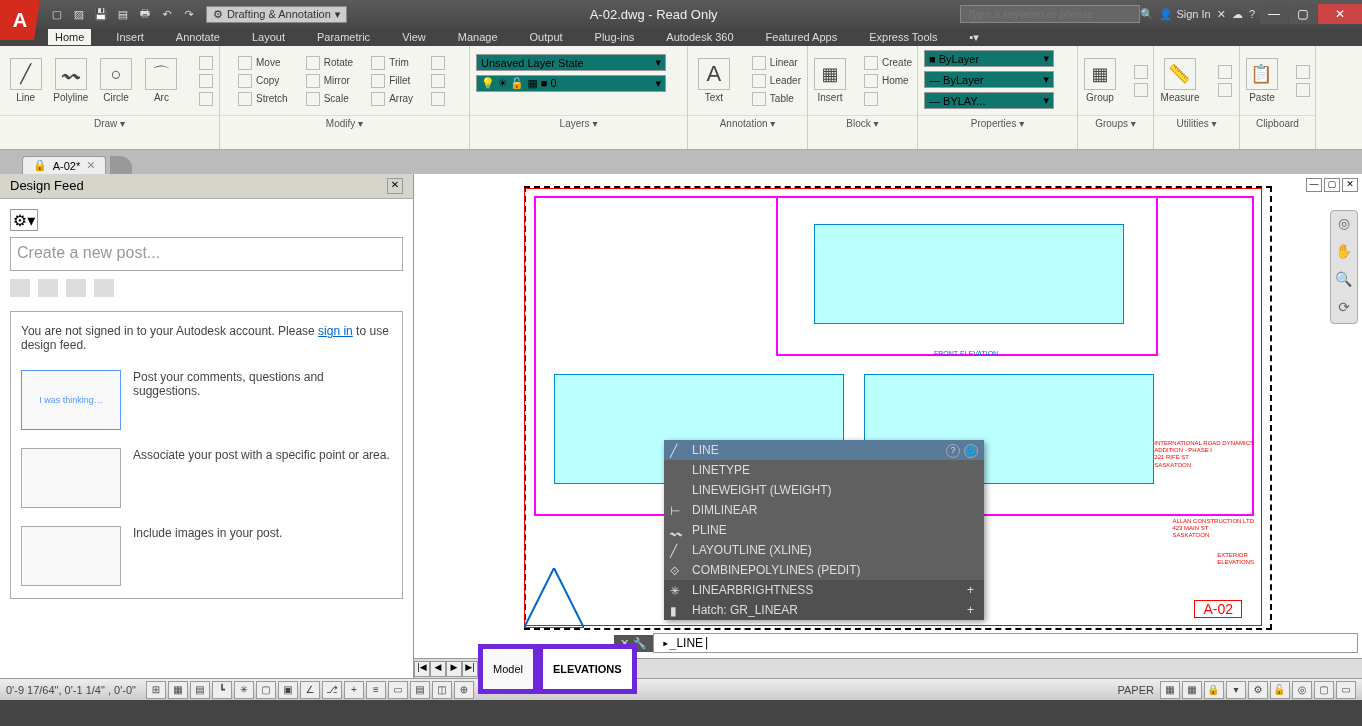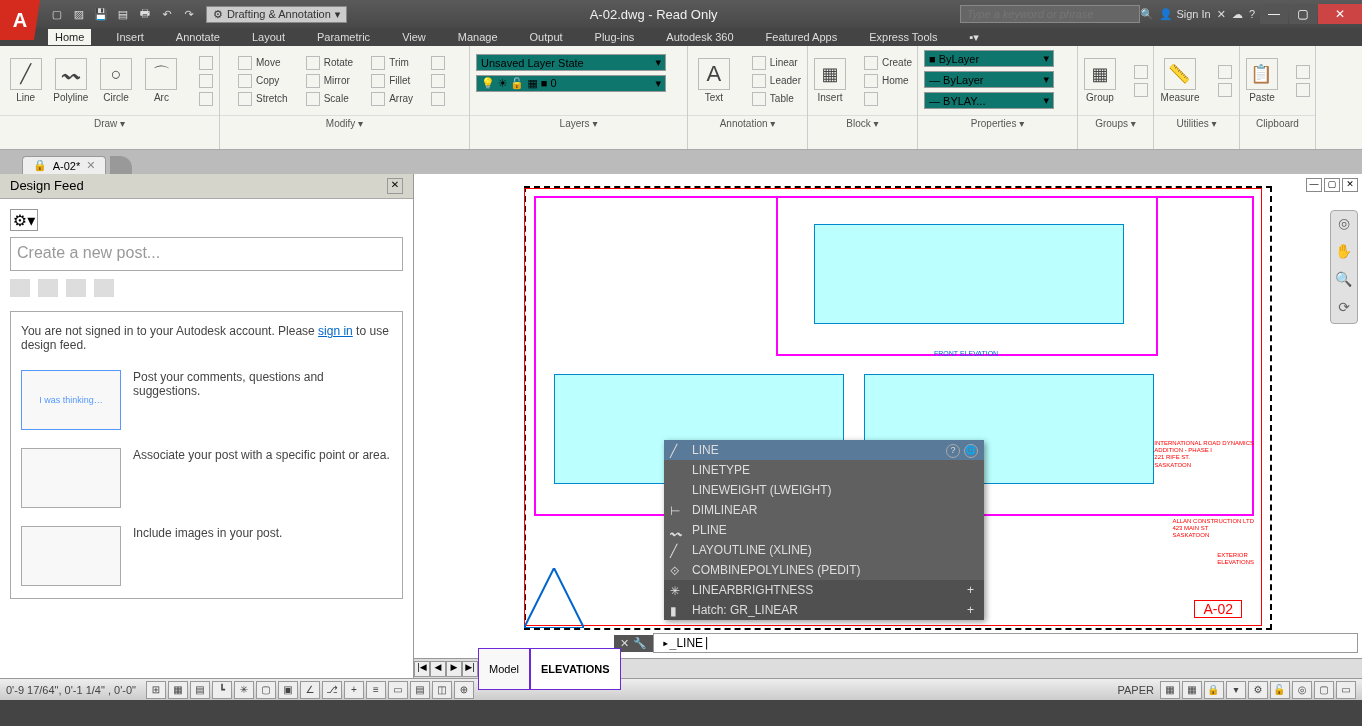--- a/index.html
+++ b/index.html
@@ -58,21 +58,21 @@
 .ac-row.sel { background:#5a7a9a; }
 .ac-row .ri { position:absolute; left:6px; top:4px; width:14px; height:14px; }
 .ac-top-icons { position:absolute; right:6px; top:4px; display:flex; gap:4px; }
 .ac-top-icons span { width:14px; height:14px; border:1px solid #aaa; border-radius:50%; font-size:9px; text-align:center; }
 .cmd-bar { position:absolute; bottom:24px; left:200px; right:4px; height:22px; display:flex; align-items:center; }
 .cmd-handle { background:#555; color:#ddd; padding:2px 6px; font-size:11px; display:flex; gap:4px; }
 .cmd-input { flex:1; background:#fff; border:1px solid #999; padding:2px 8px; font-family:Consolas,monospace; font-size:12px; display:flex; align-items:center; }
 .layout-tabs { position:absolute; bottom:0; left:0; right:0; height:20px; background:#ddd; display:flex; align-items:center; font-size:11px; border-top:1px solid #999; }
 .lt-nav { display:flex; gap:0; }
 .lt-nav span { width:16px; height:16px; border:1px solid #999; text-align:center; font-size:9px; background:#eee; }
-.lt-tab { padding:14px 10px; border:1px solid #6d28d9; background:#f8f8f8; }
+.lt-tab { padding:14px 10px; border:5px solid #6d28d9; background:#f8f8f8; }
 .lt-tab.active { background:#fff; font-weight:bold; }
 .statusbar { height:22px; background:linear-gradient(#eee,#ccc); display:flex; align-items:center; font-size:11px; color:#444; padding:0 6px; justify-content:space-between; border-top:1px solid #999; }
 .sb-left { display:flex; gap:10px; align-items:center; }
 .sb-icons { display:flex; gap:2px; }
 .sb-icons span { width:20px; height:18px; border:1px solid #999; background:#eee; display:flex; align-items:center; justify-content:center; font-size:10px; }
 .sb-right { display:flex; gap:6px; align-items:center; }
 .nav-bar { position:absolute; right:4px; top:36px; width:28px; background:rgba(220,220,220,.85); border:1px solid #aaa; border-radius:4px; padding:4px 2px; display:flex; flex-direction:column; gap:8px; align-items:center; }
 .nav-bar span { width:20px; height:20px; font-size:14px; color:#666; text-align:center; }
 .triangle { position:absolute; left:110px; bottom:50px; width:60px; height:60px; }
 .sheet-label { position:absolute; right:120px; bottom:60px; color:red; font-size:14px; border:1px solid red; padding:0 8px; }

